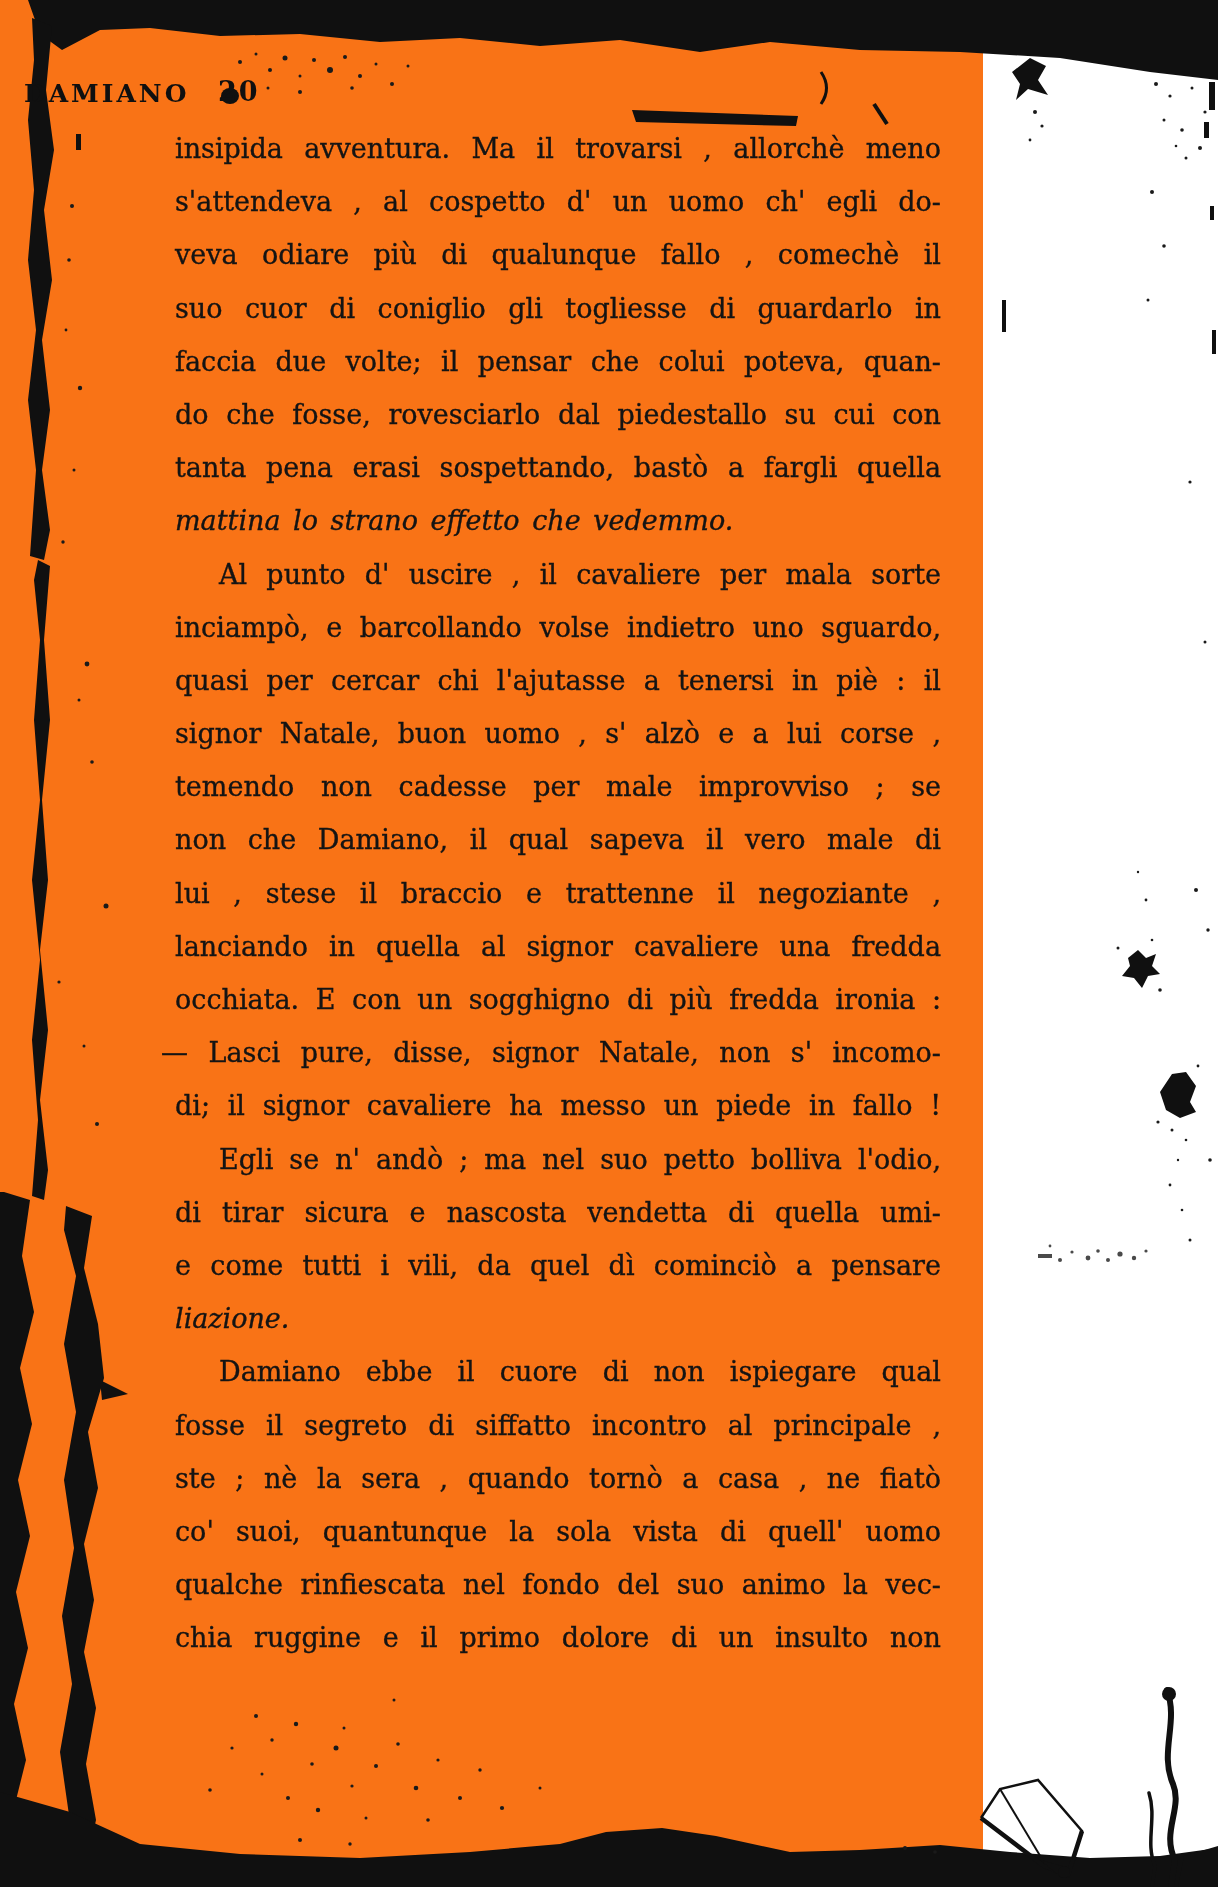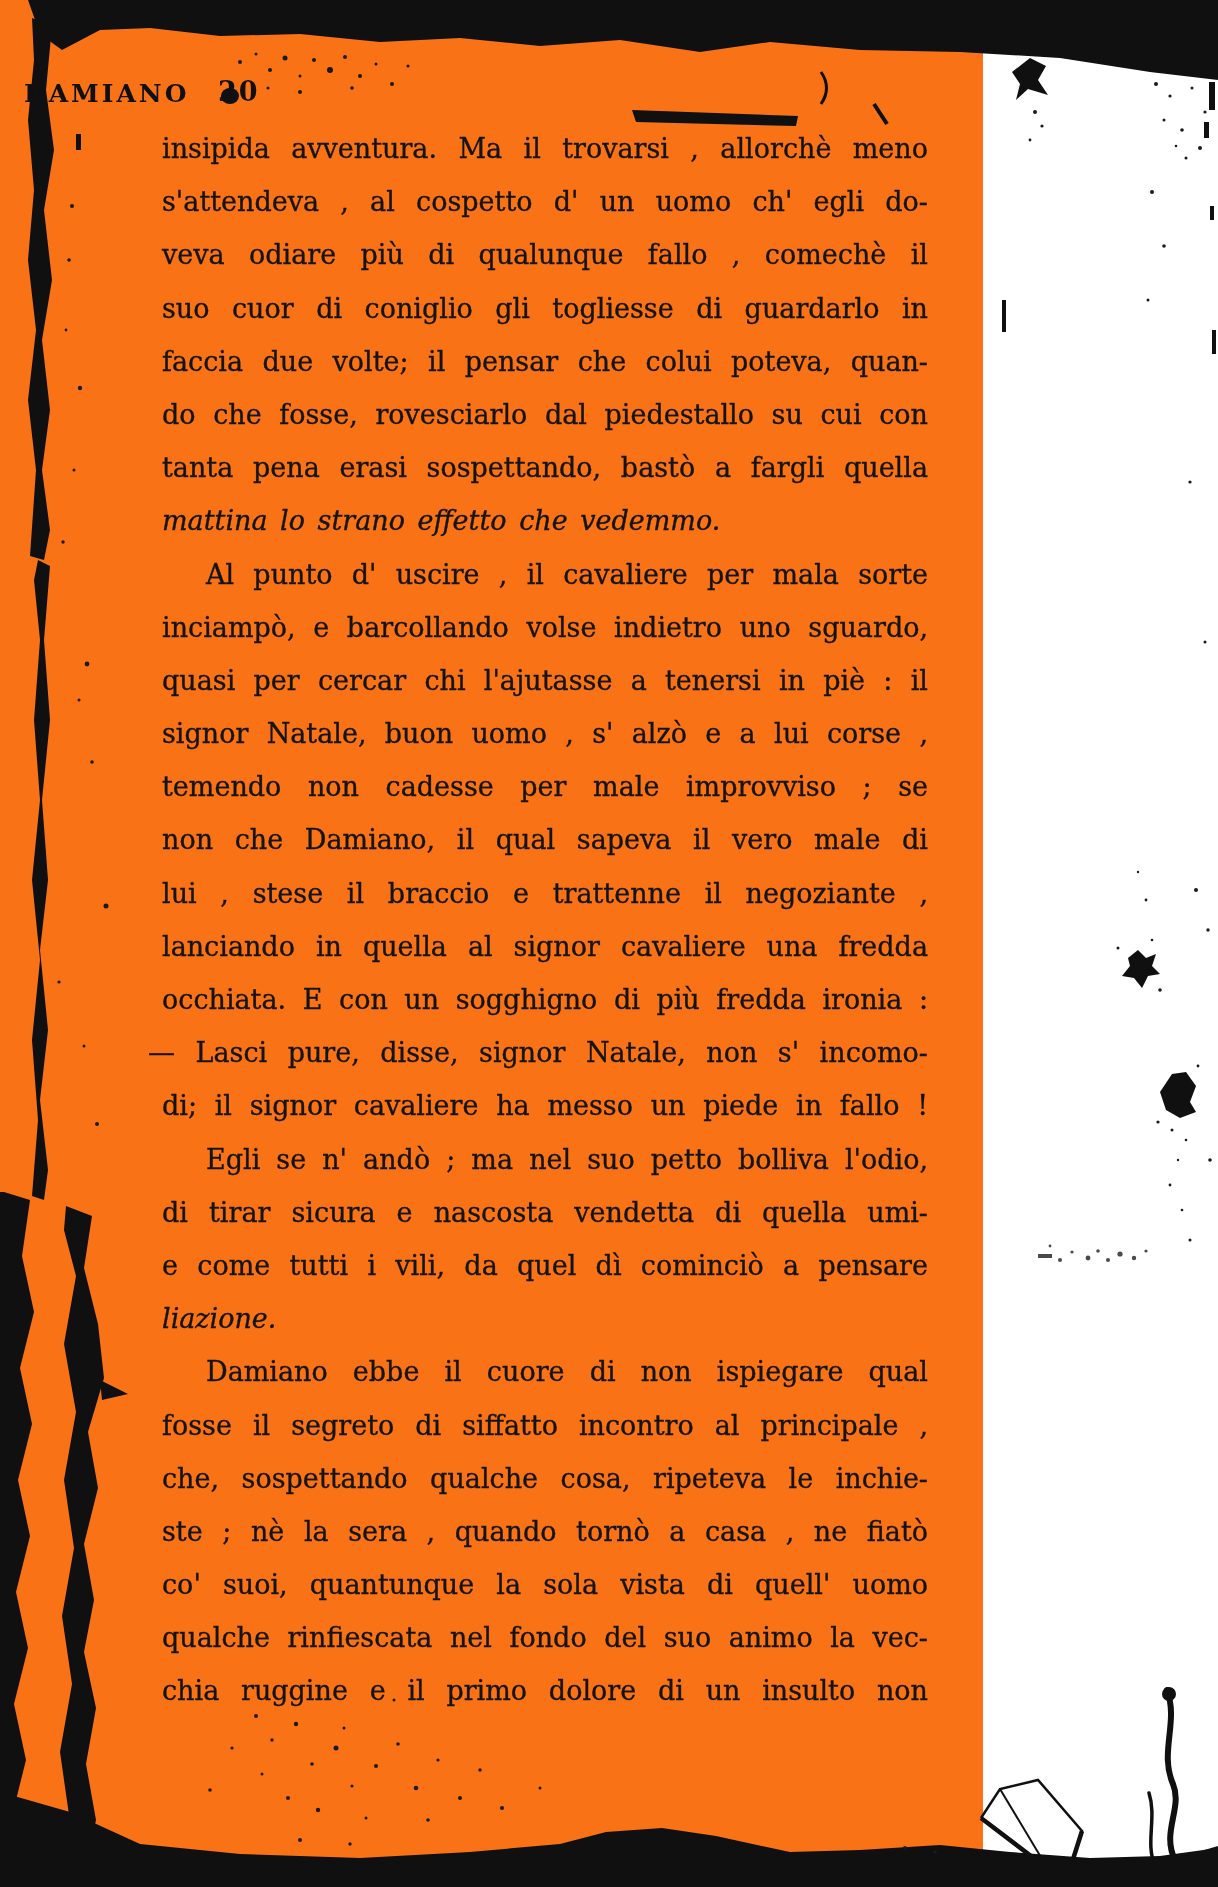--- a/index.html
+++ b/index.html
@@ -10,21 +10,21 @@
   }
   .artifacts{position:absolute;left:0;top:0;width:1218px;height:1887px;pointer-events:none;}
   .pagenum{
     position:absolute;left:218px;top:76px;font-size:27px;font-weight:bold;
     letter-spacing:2px;color:#101010;
   }
   .header-title{
     position:absolute;left:0;top:79px;width:1138px;text-align:left;
     font-size:25px;font-weight:bold;letter-spacing:3px;color:#101010;margin-left:24px;
   }
-  .text-block{position:absolute;left:162px;top:122px;width:766px;}
+  .text-block{position:absolute;left:175px;top:122px;width:766px;}
   .line{
     margin:0;height:53.2px;line-height:53.2px;font-size:27px;
     text-align:justify;text-align-last:justify;white-space:normal;
     -webkit-text-stroke:0.35px #141414;
   }
   .line.short{text-align:left;text-align-last:left;word-spacing:4px;font-style:italic;}
   .line.indent{text-indent:44px;}
   .line.outdent{text-indent:-14px;}
 </style>
 </head>
@@ -212,20 +212,19 @@
       <p class="line">lanciando in quella al signor cavaliere una fredda</p>
       <p class="line">occhiata. E con un sogghigno di più fredda ironia :</p>
       <p class="line outdent">— Lasci pure, disse, signor Natale, non s' incomo-</p>
       <p class="line">di; il signor cavaliere ha messo un piede in fallo !</p>
       <p class="line indent">Egli se n' andò ; ma nel suo petto bolliva l'odio,</p>
       <p class="line">di tirar sicura e nascosta vendetta di quella umi-</p>
       <p class="line">e come tutti i vili, da quel dì cominciò a pensare</p>
       <p class="line short">liazione.</p>
       <p class="line indent">Damiano ebbe il cuore di non ispiegare qual</p>
       <p class="line">fosse il segreto di siffatto incontro al principale ,</p>
-      <p class="line">che, sospettando qualche cosa, ripeteva le inchie-</p>
       <p class="line">ste ; nè la sera , quando tornò a casa , ne fiatò</p>
       <p class="line">co' suoi, quantunque la sola vista di quell' uomo</p>
       <p class="line">qualche rinfiescata nel fondo del suo animo la vec-</p>
       <p class="line">chia ruggine e il primo dolore di un insulto non</p>
     </div>
 
 </div>
 
 </body></html>

